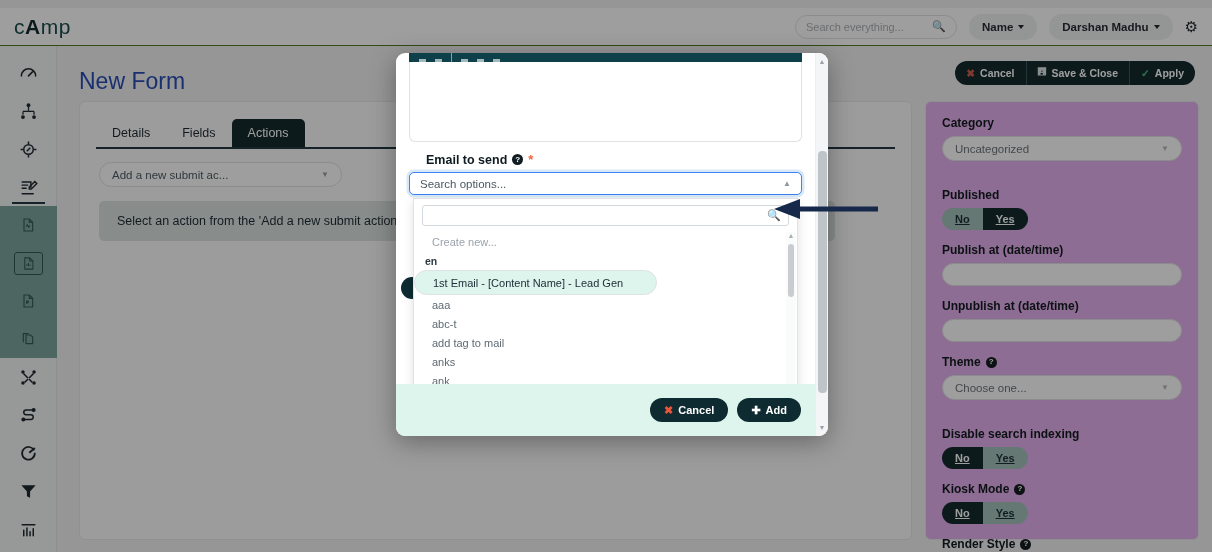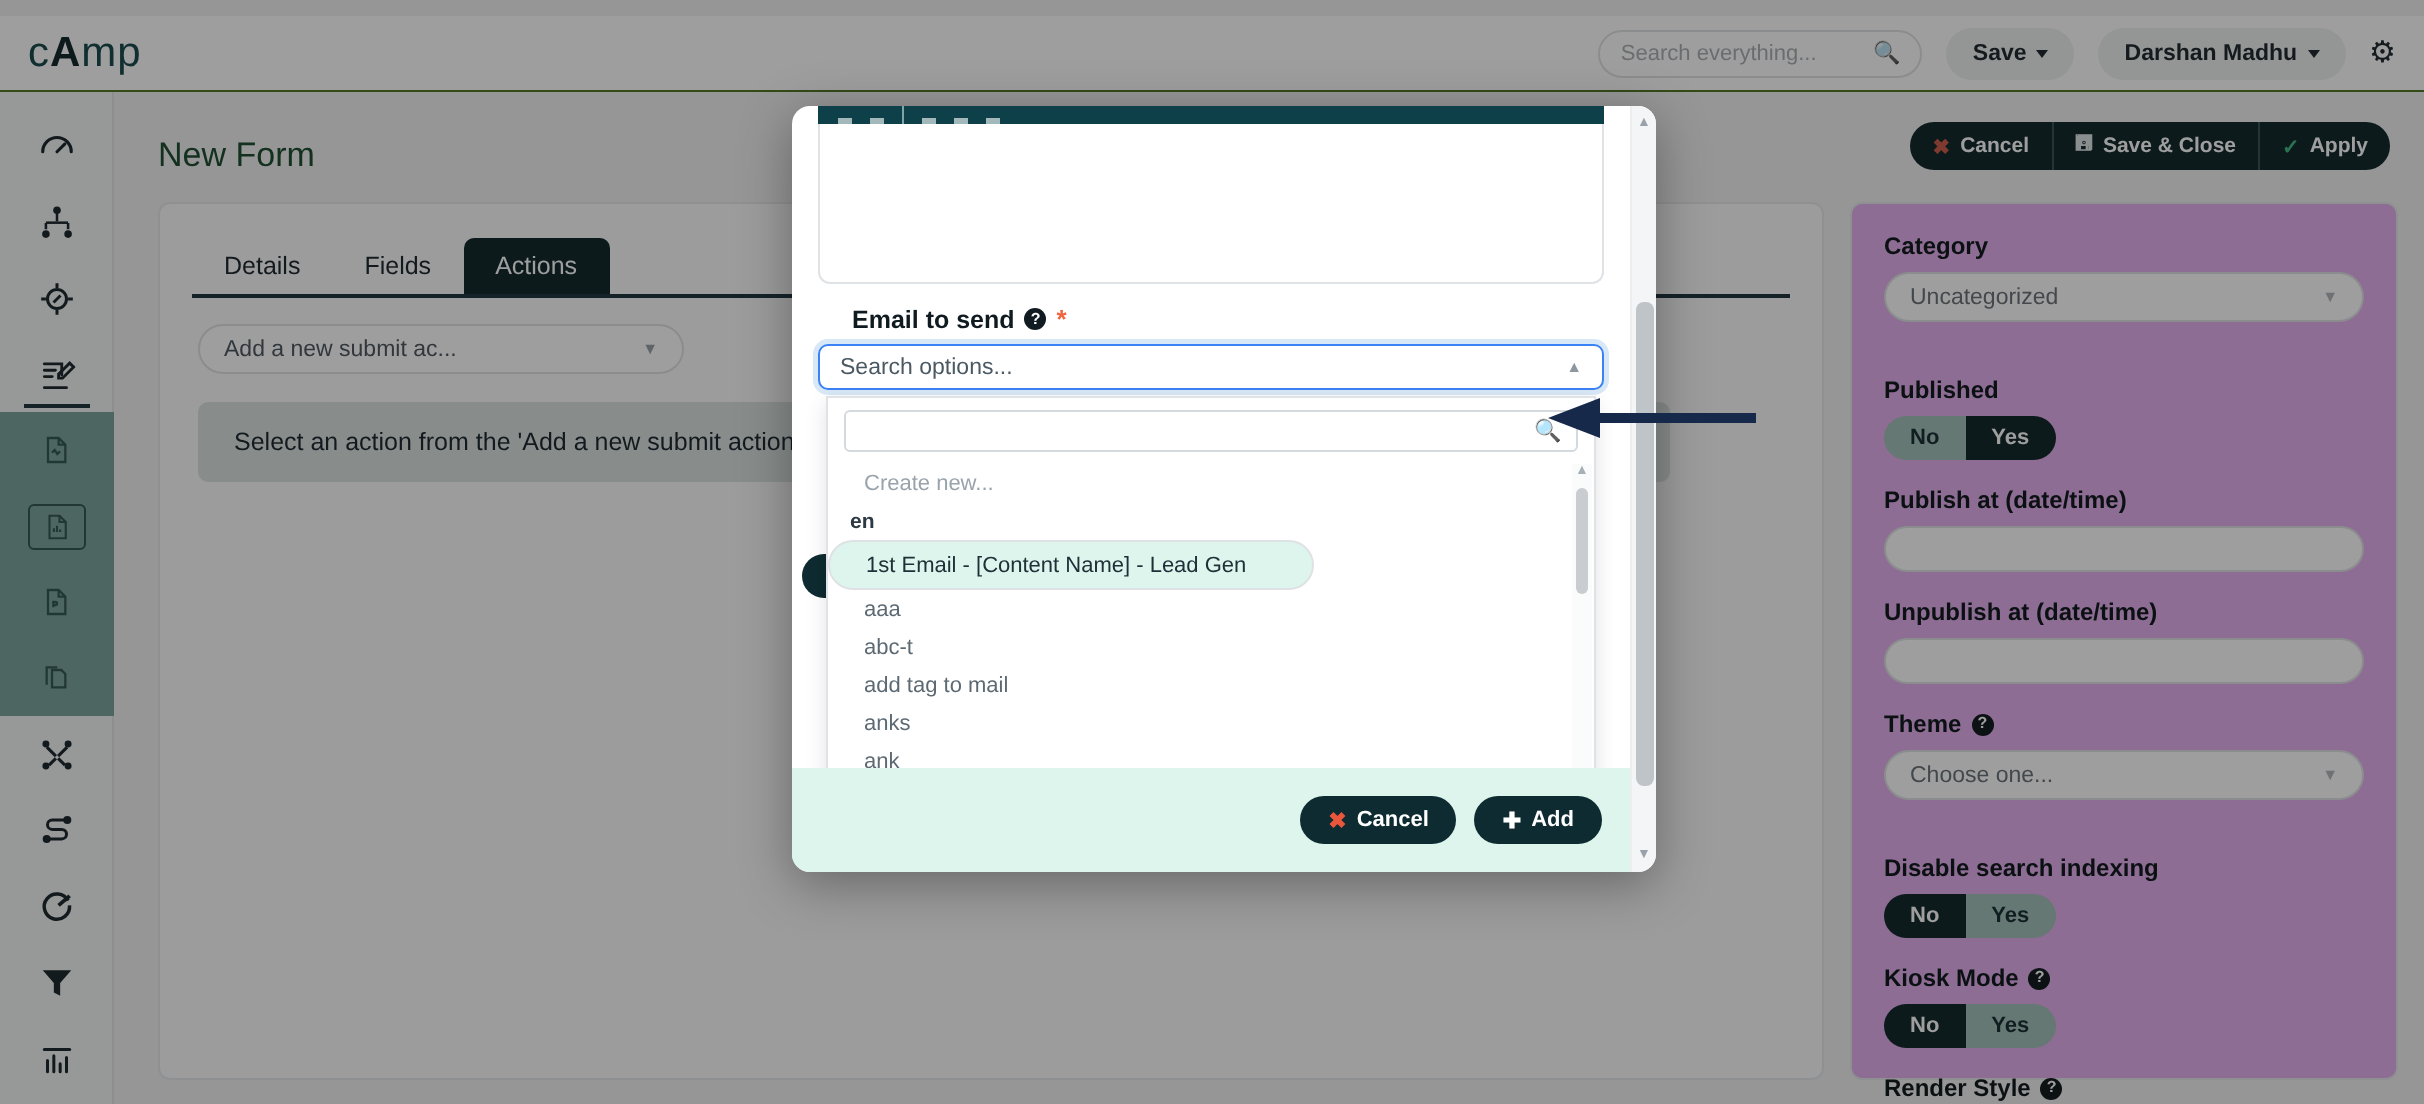--- a/index.html
+++ b/index.html
@@ -74,21 +74,21 @@
   .rail-group .rail-item { color: #2c5b52; }
   .rail-item.boxed .box {
     border: 1.5px solid #2c5b52; border-radius: 3px;
     padding: 3px 6px; display: flex;
   }
 
   
   #main { position: absolute; top: 46px; left: 57px; right: 0; bottom: 0; }
   #page-title {
     position: absolute; top: 22px; left: 22px;
-    font-size: 17px; color: #14532d; font-weight: 400;
+    font-size: 23px; color: #1d4ed8; font-weight: 400;
   }
   #page-actions {
     position: absolute; top: 15px; right: 17px;
     display: flex; background: #0d2b30; border-radius: 13px; overflow: hidden;
   }
   .act-btn {
     display: flex; align-items: center; gap: 5px;
     padding: 0 11px; height: 24px; font-size: 10.5px; font-weight: 700;
     color: #ffffff; background: transparent; border: none; cursor: pointer;
     border-right: 1px solid #32575b;
@@ -156,21 +156,21 @@
   .fld-input {
     height: 23px; border-radius: 12px; border: 1px solid #dfe2e5;
     background: #fff; margin-bottom: 13px;
   }
   .toggle {
     display: inline-flex; border-radius: 12px; overflow: hidden;
     margin-bottom: 13px; height: 22px;
   }
   .toggle span {
     padding: 0 13px; font-size: 11px; font-weight: 700;
-    display: flex; align-items: center; cursor: pointer;
+    display: flex; align-items: center; cursor: pointer; text-decoration: underline;
   }
   .tg-off { background: #9cc3b9; color: #14313a; }
   .tg-on  { background: #0d2b30; color: #ffffff; }
 
   
   #modal {
     position: absolute; top: 53px; left: 396px;
     width: 432px; height: 383px;
     background: #ffffff; border-radius: 9px;
     box-shadow: 0 6px 26px rgba(0,0,0,.34);
@@ -281,21 +281,21 @@
 <div id="app" class="dim">
 
   <div id="topbar">
     <div id="logo"><span>c</span><b>A</b><span>mp</span></div>
     <div id="topbar-right">
       <div class="search-pill">
         <span>Search everything...</span>
         <span class="mag">🔍</span>
       </div>
       <button class="pill-btn">
-        <span>Save</span>
+        <span>Name</span>
         <span class="caret-d"></span>
       </button>
       <button class="pill-btn">
         <span>Darshan Madhu</span>
         <span class="caret-d"></span>
       </button>
       <span class="gear">⚙</span>
     </div>
   </div>
 

